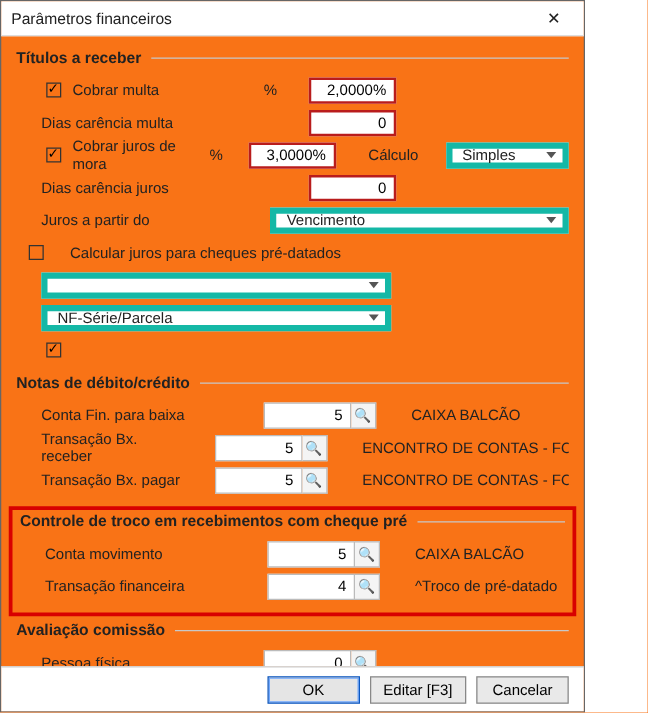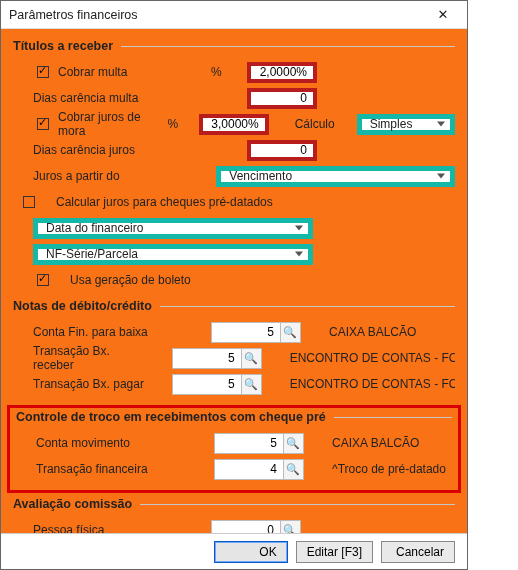--- a/index.html
+++ b/index.html
@@ -84,21 +84,21 @@
   .chk:checked::after {
     content: "✓";
     position: absolute;
     top: -3px; left: 0px;
     font-size: 11px;
     color: #000;
   }
   .pctmark { width: 18px; }
   .num-input, .text-input {
     height: 21px;
-    border: 4px solid #b91c1c;
+    border: 2px solid #b91c1c;
     background: #fff;
     font: inherit;
     padding: 0 6px;
   }
   .num-input { width: 70px; text-align: right; }
   .lookup-input { width: 70px; text-align: right; height: 21px; border:1px solid #bbb; padding: 0 6px; font: inherit; }
   .lookup-wrap { display:flex; align-items:center; gap:0; }
   .lookup-btn {
     width: 20px; height: 21px;
     border: 1px solid #bbb;
@@ -145,21 +145,20 @@
     background:#fff;
   }
   .btn {
     min-width: 74px;
     height: 22px;
     border: 1px solid #888;
     background: #e9e9e9;
     font: inherit;
     cursor: pointer;
     padding: 0 10px;
-    text-align: right;
   }
   .btn.default {
     border: 1px solid #0a57c2;
     box-shadow: inset 0 0 0 1px #6fa8ff;
     background: #e5e5e5;
   }
   .underline-first::first-letter { text-decoration: underline; }
   .mag { font-family: sans-serif; }
 </style>
 </head>
@@ -225,33 +224,31 @@
             <span>Vencimento</span>
             <span class="caret"></span>
           </div>
         </div>
         <div class="row" style="margin-left:-14px;">
           <input type="checkbox" class="chk" style="">
           <span>Calcular juros para cheques pré-datados</span>
         </div>
         <div class="row">
           <div class="combo w1">
-            <span>Data do financeiro</span>
             <span class="caret"></span>
           </div>
         </div>
         <div class="row">
           <div class="combo w1">
             <span>NF-Série/Parcela</span>
             <span class="caret"></span>
           </div>
         </div>
         <div class="row">
           <input type="checkbox" class="chk" checked="" style="">
-          <span>Usa geração de boleto</span>
         </div>
       </div>
     </div>
 
     <div class="group">
       <div class="group-header">
         <span>Notas de débito/crédito</span>
         <span class="line"></span>
       </div>
       <div class="group-body">

